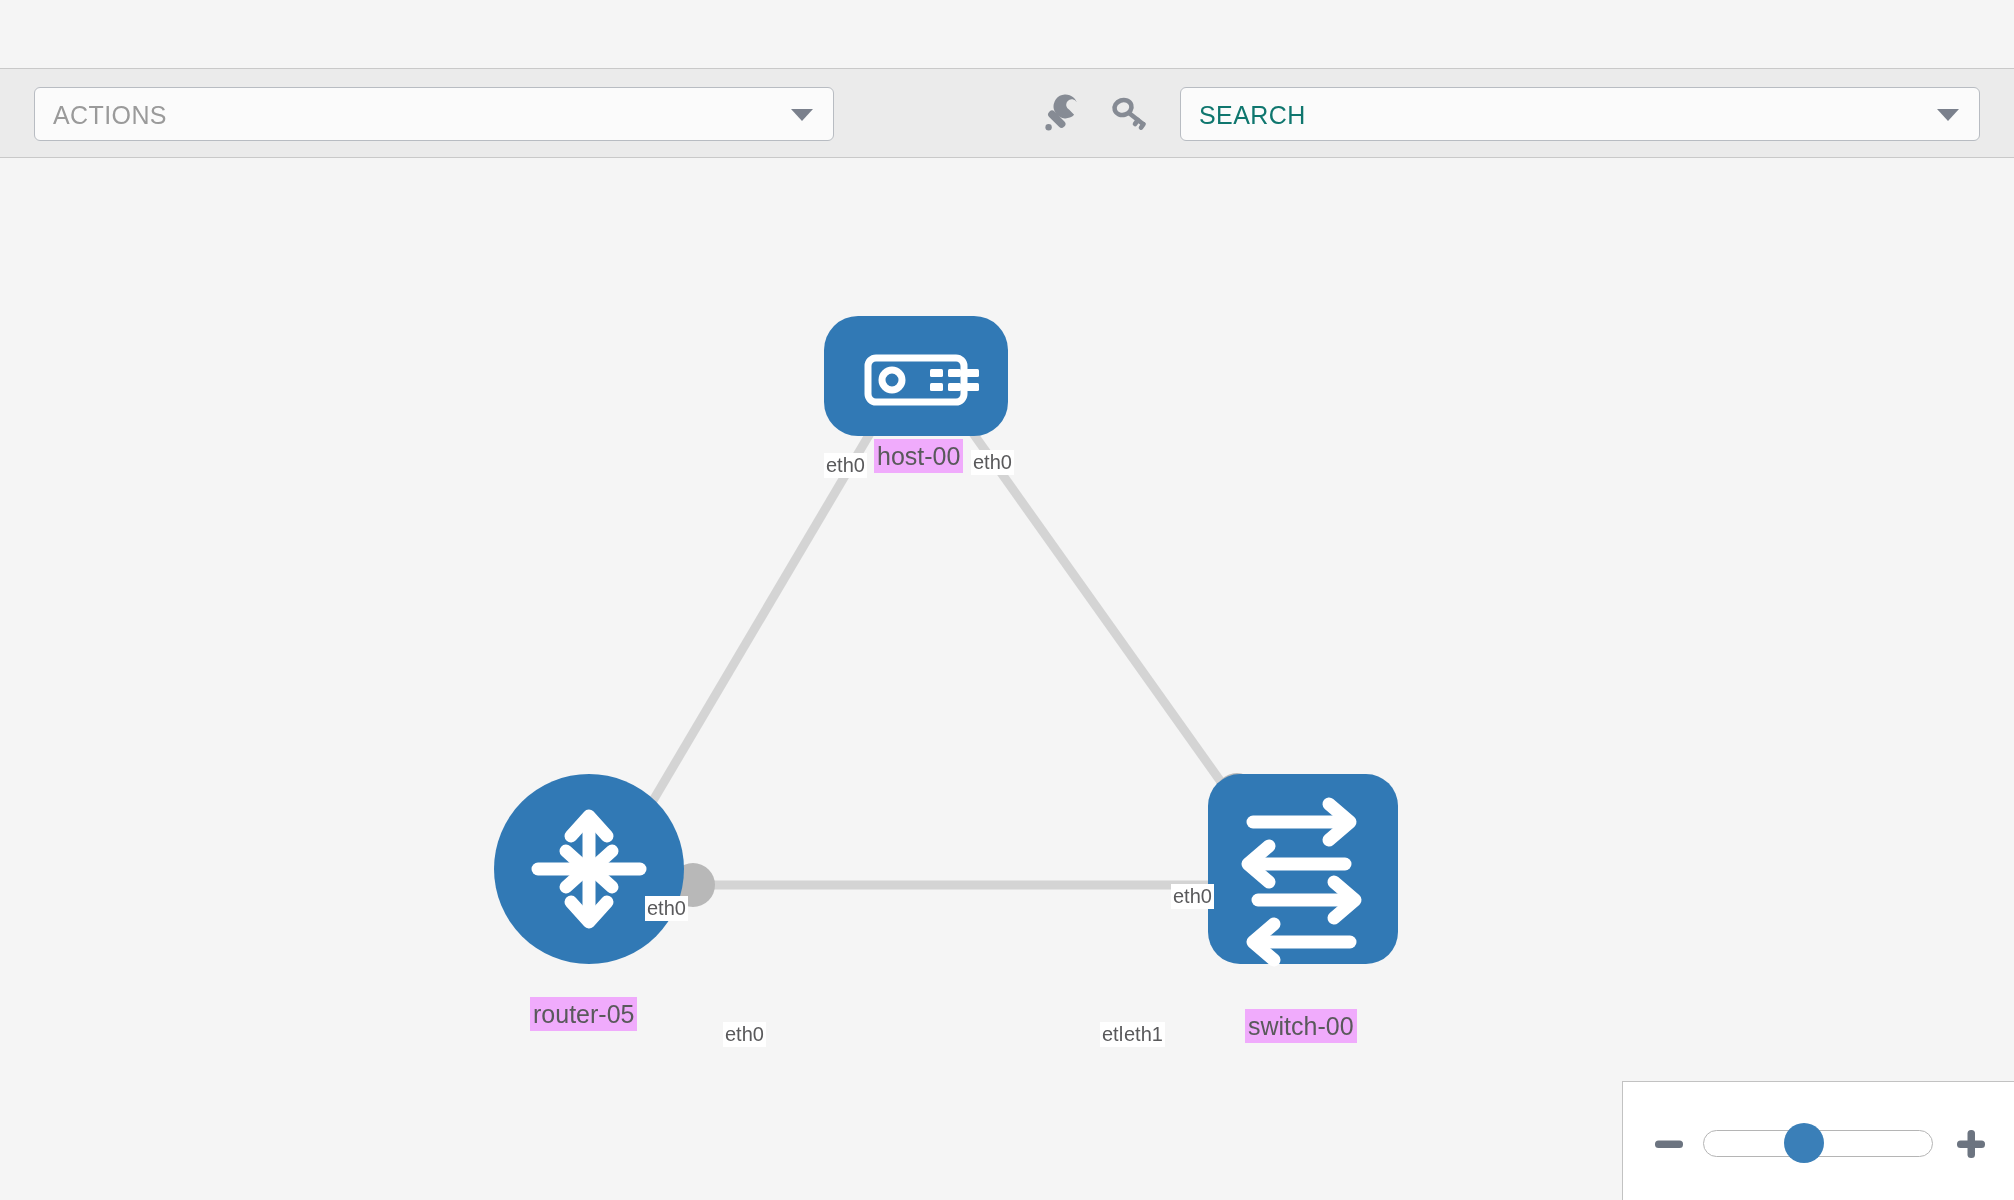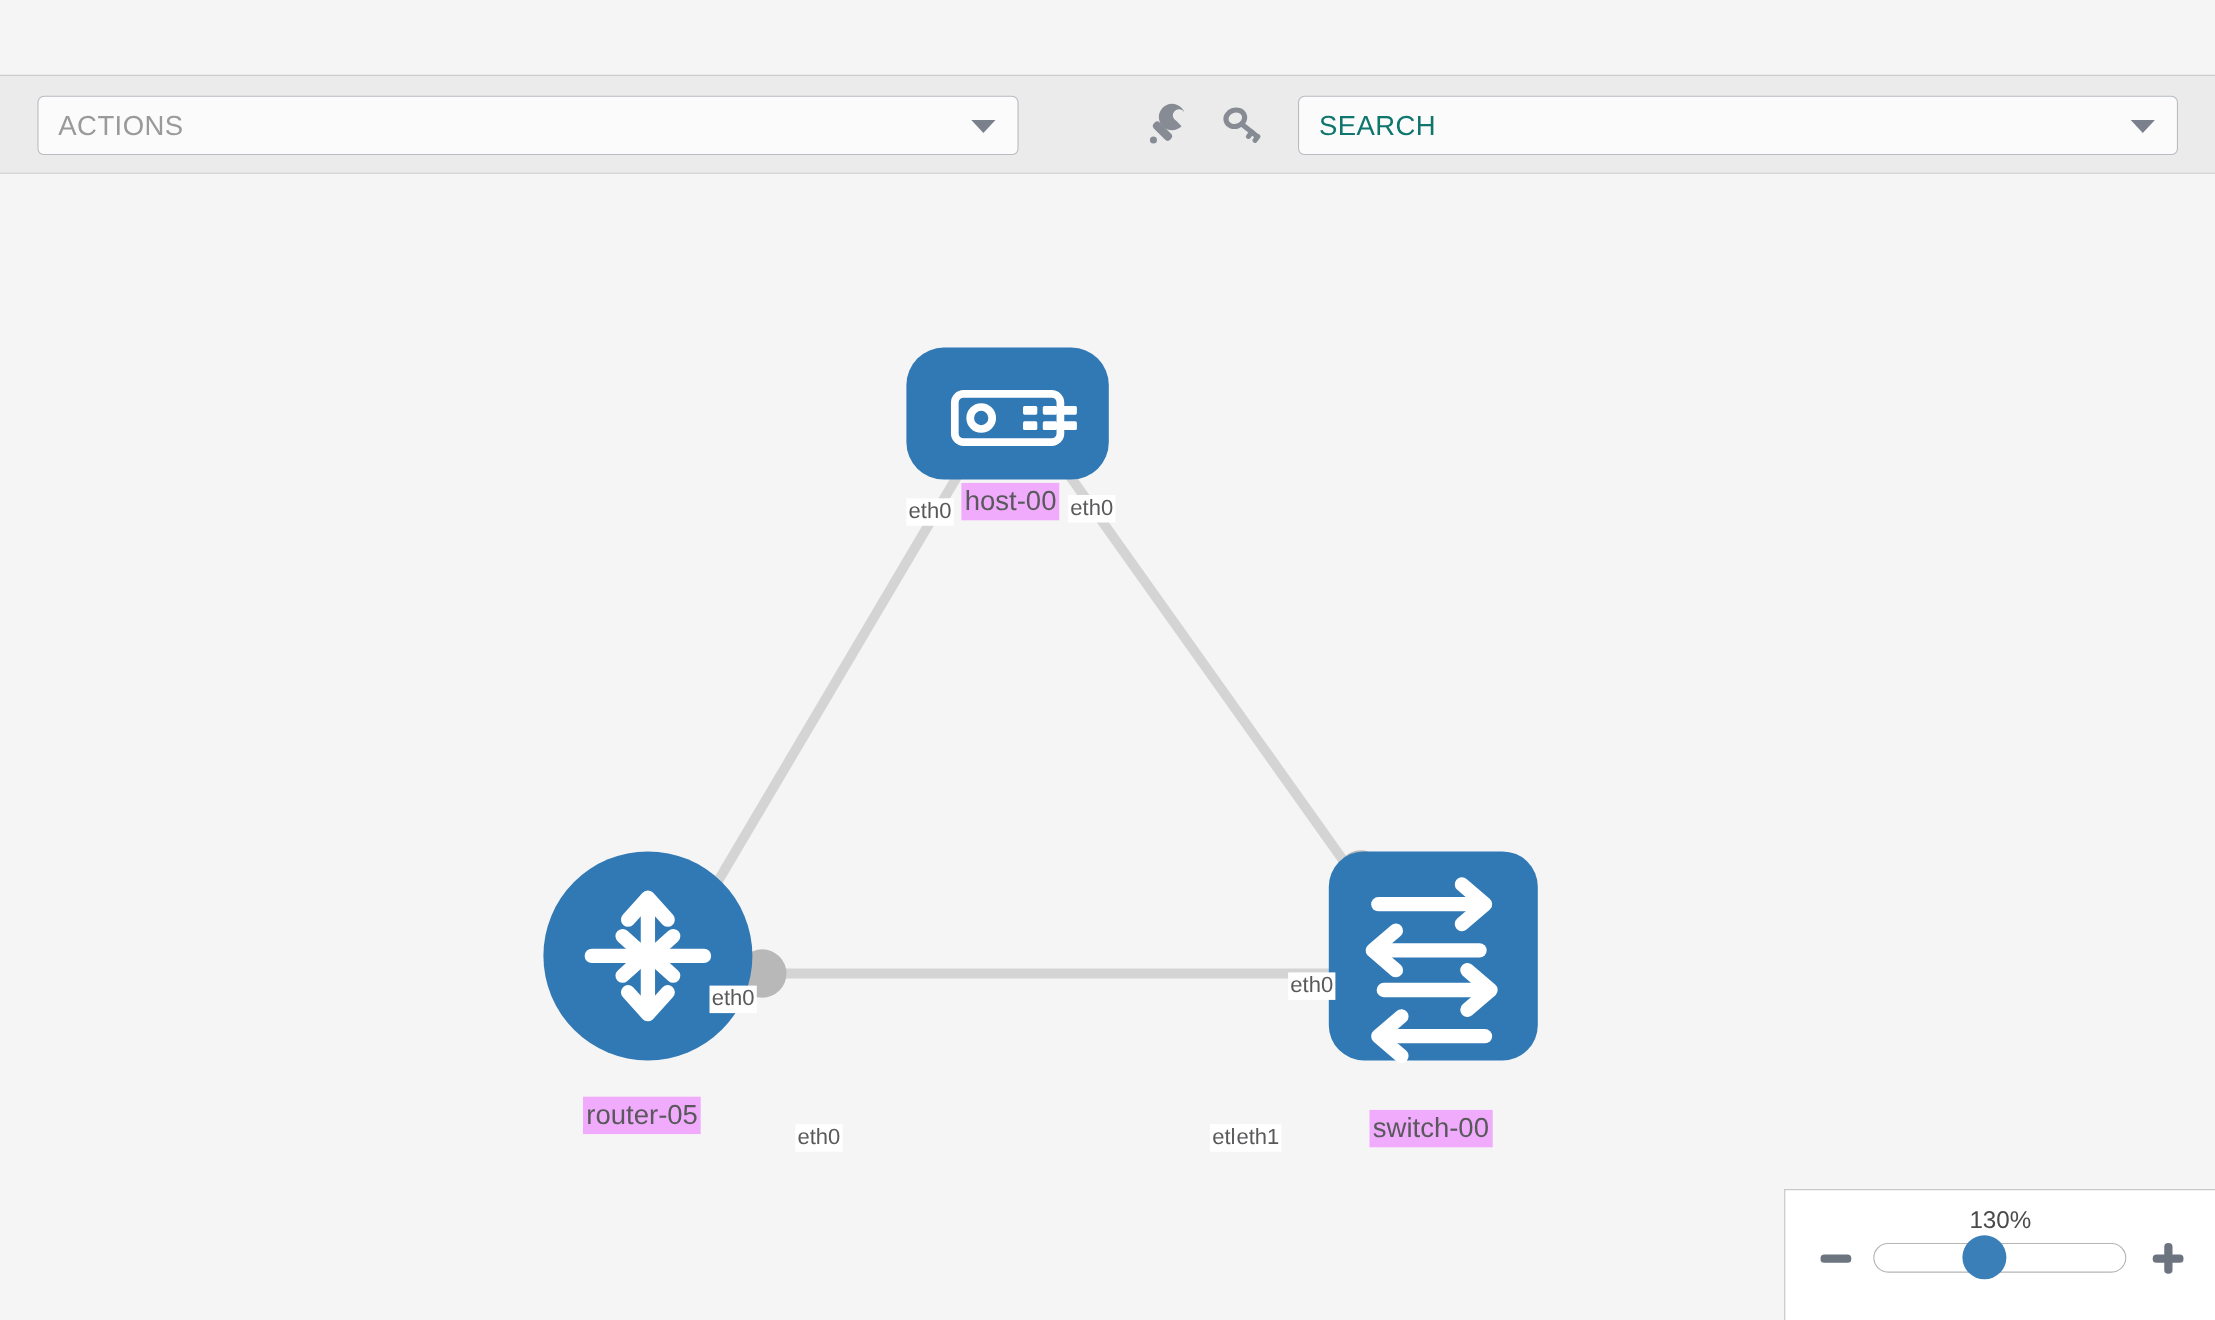--- a/index.html
+++ b/index.html
@@ -43,21 +43,21 @@
   
   .toolbar {
     position: absolute; left: 0; top: 68px;
     width: 2014px; height: 90px;
     background: #ebebeb;
     border-top: 1px solid #c9c9c9;
     border-bottom: 1px solid #c9c9c9;
   }
   .actions-select {
     position: absolute; left: 34px; top: 18px;
-    width: 892px; height: 54px;
+    width: 800px; height: 54px;
     background: #fbfbfb;
     border: 1px solid #b8bcc2;
     border-radius: 6px;
   }
   .actions-select .label {
     position: absolute; left: 18px; top: 13px;
     font-size: 25px;
     color: #9a9a9a;
     letter-spacing: 0.4px;
   }
@@ -279,21 +279,20 @@
     <div class="edge-label" style="left:1171px; top:726px;">eth0</div>
 
     <div class="edge-label" style="left:723px; top:864px;">eth0</div>
 
     <div class="edge-label" style="left:1100px; top:864px;">eth1</div>
 
     <div class="edge-label" style="left:1122px; top:864px;">eth1</div>
   </div>
 
   <div class="zoom-panel">
-    <div class="zoom-level">130%</div>
 
     <div class="zoom-minus">
       <svg width="36" height="36" viewBox="0 0 36 36">
         <rect x="4" y="14.5" width="28" height="7.5" rx="3.5" fill="#6c7480"></rect>
       </svg>
     </div>
 
     <div class="zoom-track"></div>
     <div class="zoom-thumb"></div>
 

